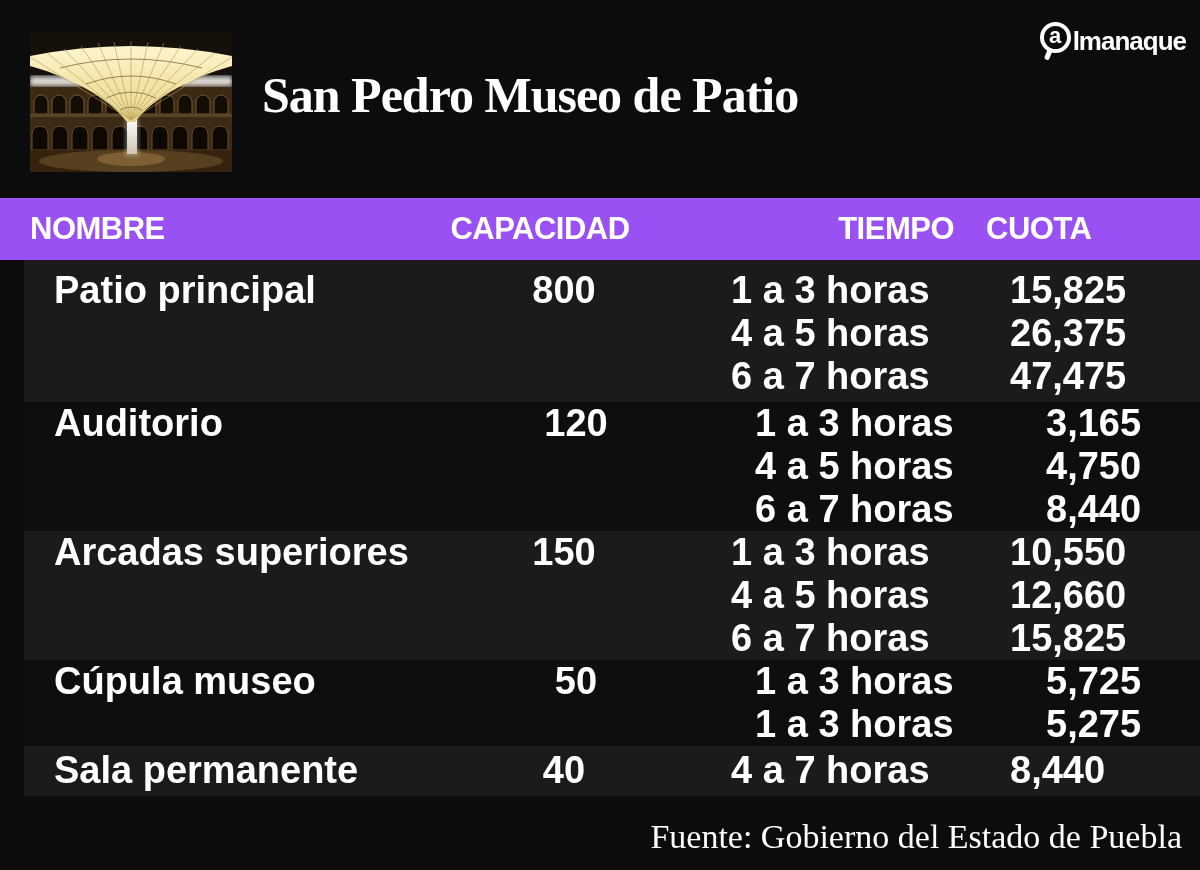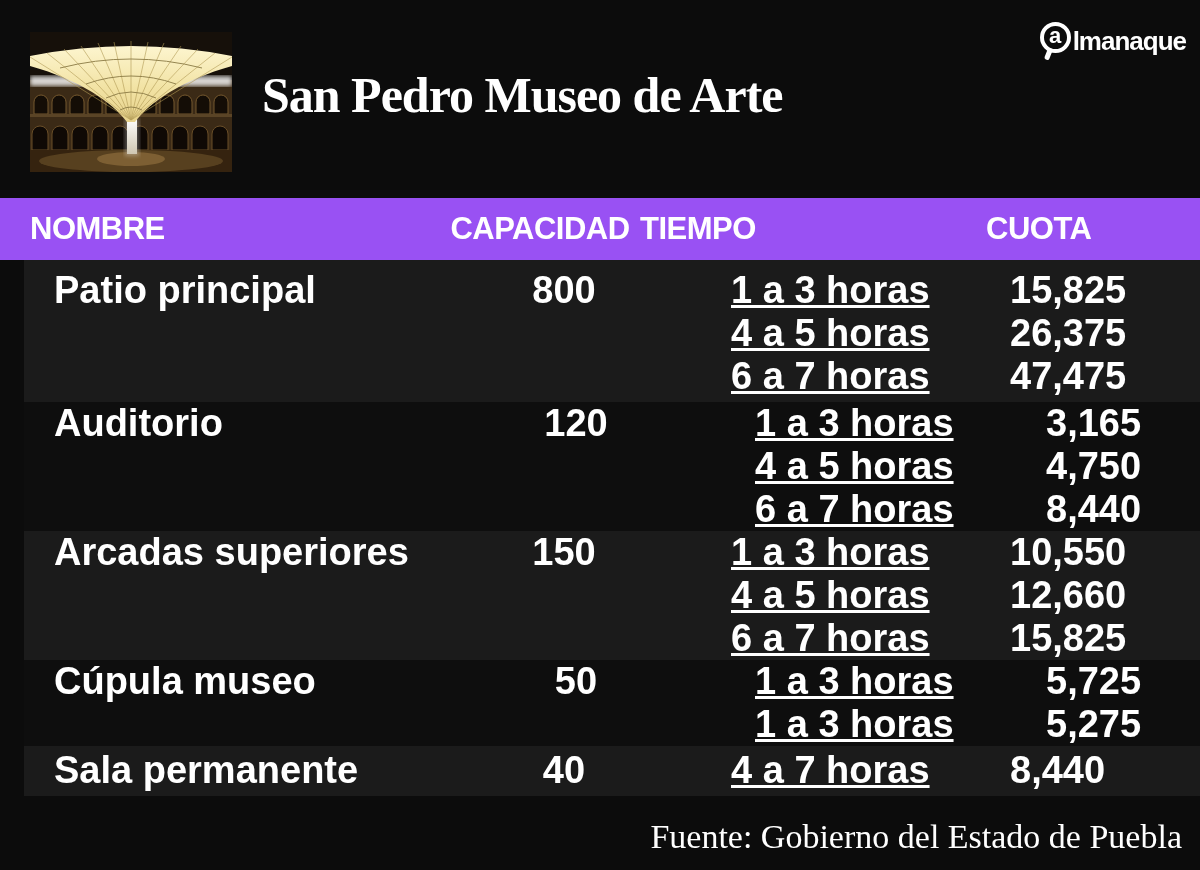--- a/index.html
+++ b/index.html
@@ -20,30 +20,30 @@
         border-radius:2px;transform:rotate(22deg);}
   .logo-text{font-size:26px;font-weight:700;letter-spacing:-1px;line-height:1;margin-left:2px;margin-top:8px;}
 
   
   .table{position:absolute;left:0;top:198px;width:1200px;}
   .thead{height:62px;background:var(--accent,#9951f3);
          display:grid;grid-template-columns:440px 200px 340px 220px;align-items:center;
          font-size:31px;font-weight:700;letter-spacing:-0.5px;}
   .c-nombre{padding-left:30px;}
   .c-cap{text-align:center;}
-  .th.c-tiempo{text-align:left;padding-right:26px;}
+  .th.c-tiempo{text-align:right;padding-right:26px;}
   .c-cuota{padding-left:6px;}
   .row{display:grid;grid-template-columns:440px 200px 340px 220px;
        font-size:38px;font-weight:700;margin-left:24px;}
   .row.light{background:var(--rowLight,#1b1b1b);}
   .row.dark{background:var(--rowDark,#0e0e0e);gap:12px;}
   .row.first{padding-top:9px;padding-bottom:4px;}
   .row:last-child{padding-top:3px;padding-bottom:4px;}
   .cell{line-height:43px;}
-  .cell.c-tiempo{padding-left:67px;text-decoration:underline;}
+  .cell.c-tiempo{padding-left:67px;}
   .line{line-height:43px;white-space:nowrap;}
 
   
   .source{position:absolute;top:818px;right:18px;
           font-family:"Liberation Serif",serif;font-size:34px;white-space:nowrap;}
 </style>
 </head>
 <body>
 
 <div class="page" style="--bg: #0c0c0c; --accent: #9951f3; --rowLight: #1b1b1b; --rowDark: #0e0e0e;">
@@ -114,21 +114,21 @@
       <line x1="101" y1="88" x2="202" y2="25"></line>
     </g>
     <g fill="none" stroke="#8a7a45" stroke-width="1" opacity="0.9">
       <path d="M30,36 Q101,18 172,36"></path>
       <path d="M56,52 Q101,36 146,52"></path>
       <path d="M76,66 Q101,54 126,66"></path>
       <path d="M90,78 Q101,72 112,78"></path>
     </g>
   </svg>
 
-  <h1 class="title">San Pedro Museo de Arte</h1>
+  <h1 class="title">San Pedro Museo de Patio</h1>
 
   <div class="logo">
     <span class="lens">
       <span class="lens-a">a</span>
       <span class="lens-handle"></span>
     </span>
     <span class="logo-text">lmanaque</span>
   </div>
 
   <div class="table">

